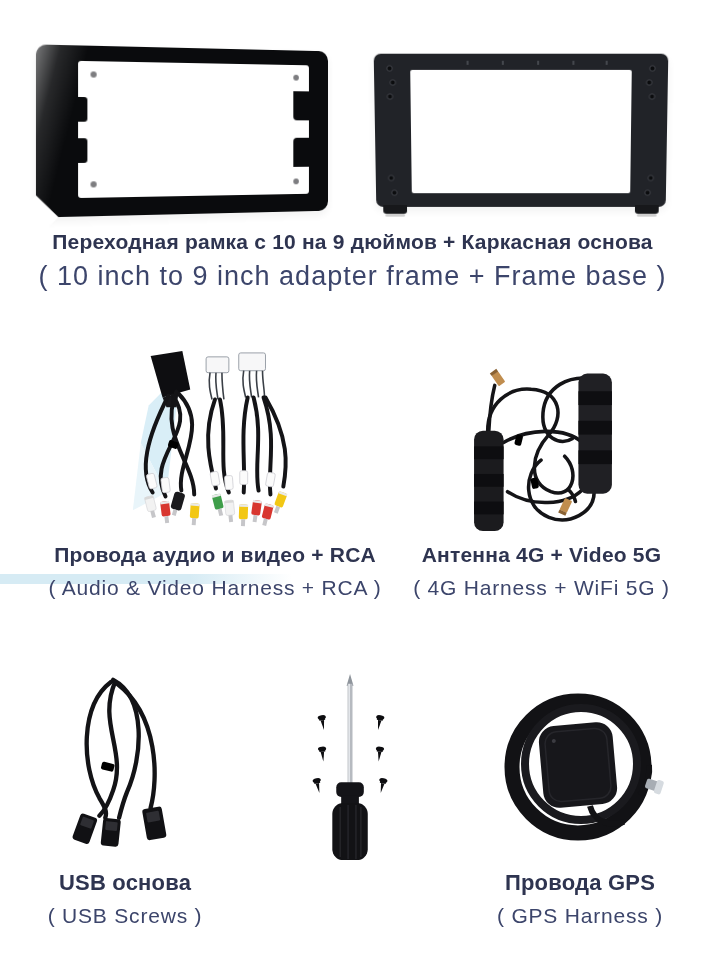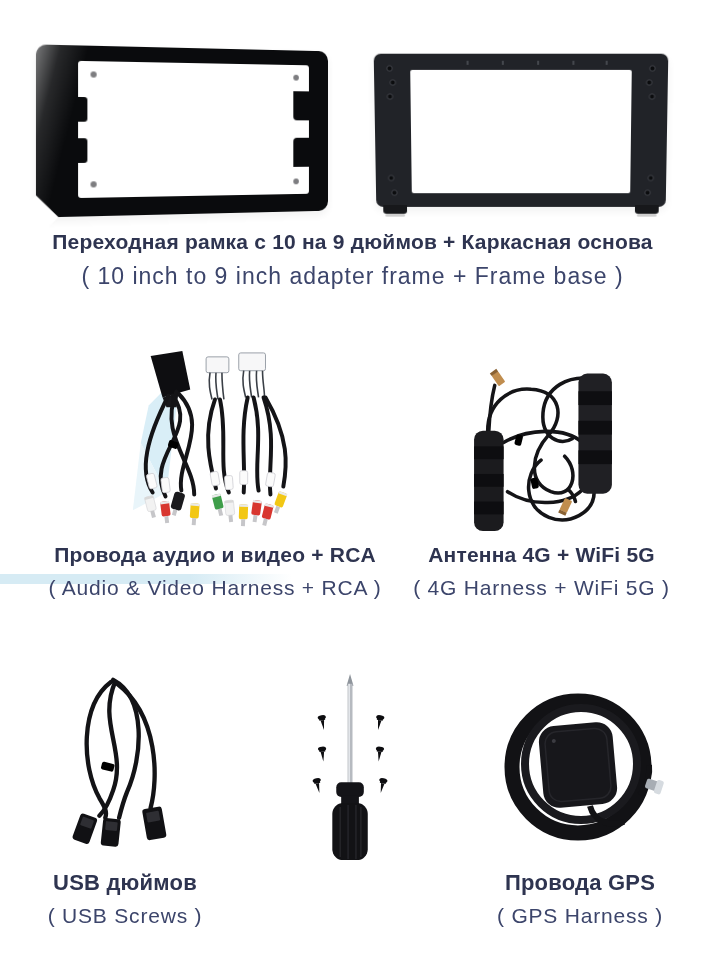--- a/index.html
+++ b/index.html
@@ -14,21 +14,21 @@
   .bottom-row{position:absolute;top:660px;left:0;width:705px;display:grid;grid-template-columns:250px 205px 250px;z-index:1;}
   .cell{display:flex;flex-direction:column;align-items:center;text-align:left;}
   .cell-shift{transform:translateX(-26px);}
   .figure{height:198px;display:flex;align-items:flex-start;justify-content:center;}
   .figure svg{display:block;}
   
   .cap-ru{font-weight:700;font-size:21px;line-height:26px;color:#2e3450;letter-spacing:.2px;}
   .cap-en{font-weight:400;font-size:21px;line-height:25px;color:#3c456b;margin-top:7px;letter-spacing:.8px;}
   .bottom-row .cap-ru{font-size:22px;}
   .main-caption .cap-ru{font-size:21px;}
-  .main-caption .cap-en{font-size:23px;margin-top:9px;letter-spacing:1px;}
+  .main-caption .cap-en{font-size:27px;margin-top:9px;letter-spacing:1px;}
   
   .stripe{position:absolute;left:0;top:562px;width:292px;height:10px;z-index:0;
     background:linear-gradient(90deg,#d6ebf4 65%,rgba(214,235,244,0) 100%);}
   
   .frame-glossy{width:298px;height:166px;background:#0a0b0d;border-radius:10px;position:relative;
     transform:perspective(750px) rotateY(12deg);box-shadow:0 4px 8px rgba(0,0,0,.06);}
   .fg-inner{position:absolute;left:40px;top:15px;right:21px;bottom:18px;background:#fff;border-radius:3px;}
   .hole{position:absolute;width:6px;height:6px;border-radius:50%;background:#7d7d80;z-index:3;}
   .h-tl{left:52px;top:25px;} .h-tr{right:32px;top:25px;}
   .h-bl{left:52px;bottom:28px;} .h-br{right:32px;bottom:28px;}
@@ -244,21 +244,21 @@
             <rect x="122" y="30" width="34" height="122" rx="9" fill="#202024"></rect>
             <rect x="122" y="48" width="34" height="14" fill="#0e0e11"></rect>
             <rect x="122" y="78" width="34" height="14" fill="#0e0e11"></rect>
             <rect x="122" y="108" width="34" height="14" fill="#0e0e11"></rect>
           </g>
 
           <rect x="58" y="92" width="7" height="11" rx="2" fill="#000" transform="rotate(14 61 97)"></rect>
           <rect x="74" y="136" width="7" height="11" rx="2" fill="#000" transform="rotate(-12 77 141)"></rect>
         </svg>
       </div>
-      <div class="cap-ru">Антенна 4G + WiFi 5G</div>
+      <div class="cap-ru">Антенна 4G + Video 5G</div>
       <div class="cap-en">( 4G Harness + WiFi 5G )</div>
     </div>
   </div>
 
   <div class="bottom-row">
     <div class="cell">
       <div class="figure">
         <svg width="140" height="192" viewBox="0 0 140 195">
           <g stroke="#131316" stroke-width="4.4" fill="none" stroke-linecap="round">
             <path d="M56,10 C24,34 26,96 44,128 C50,138 52,142 50,148"></path>
@@ -274,21 +274,21 @@
           <g transform="translate(57 149) rotate(6)">
             <rect x="-9" y="0" width="18" height="28" rx="3" fill="#111114"></rect>
             <rect x="-6" y="3" width="12" height="9" rx="1" fill="#2e2e33"></rect>
           </g>
           <g transform="translate(97 138) rotate(-10)">
             <rect x="-10" y="0" width="20" height="32" rx="3" fill="#111114"></rect>
             <rect x="-6.5" y="4" width="13" height="10" rx="1" fill="#2e2e33"></rect>
           </g>
         </svg>
       </div>
-      <div class="cap-ru">USB дюймов</div>
+      <div class="cap-ru">USB основа</div>
       <div class="cap-en">( USB Screws )</div>
     </div>
 
     <div class="cell">
       <div class="figure">
         <svg width="125" height="192" viewBox="0 0 125 195">
 
           <polygon points="60,2 63.5,14 56.5,14" fill="#8f959c"></polygon>
           <rect x="57.5" y="12" width="5" height="102" fill="#b6bac0"></rect>
           <rect x="58.3" y="12" width="1.6" height="102" fill="#e6e9ec"></rect>

